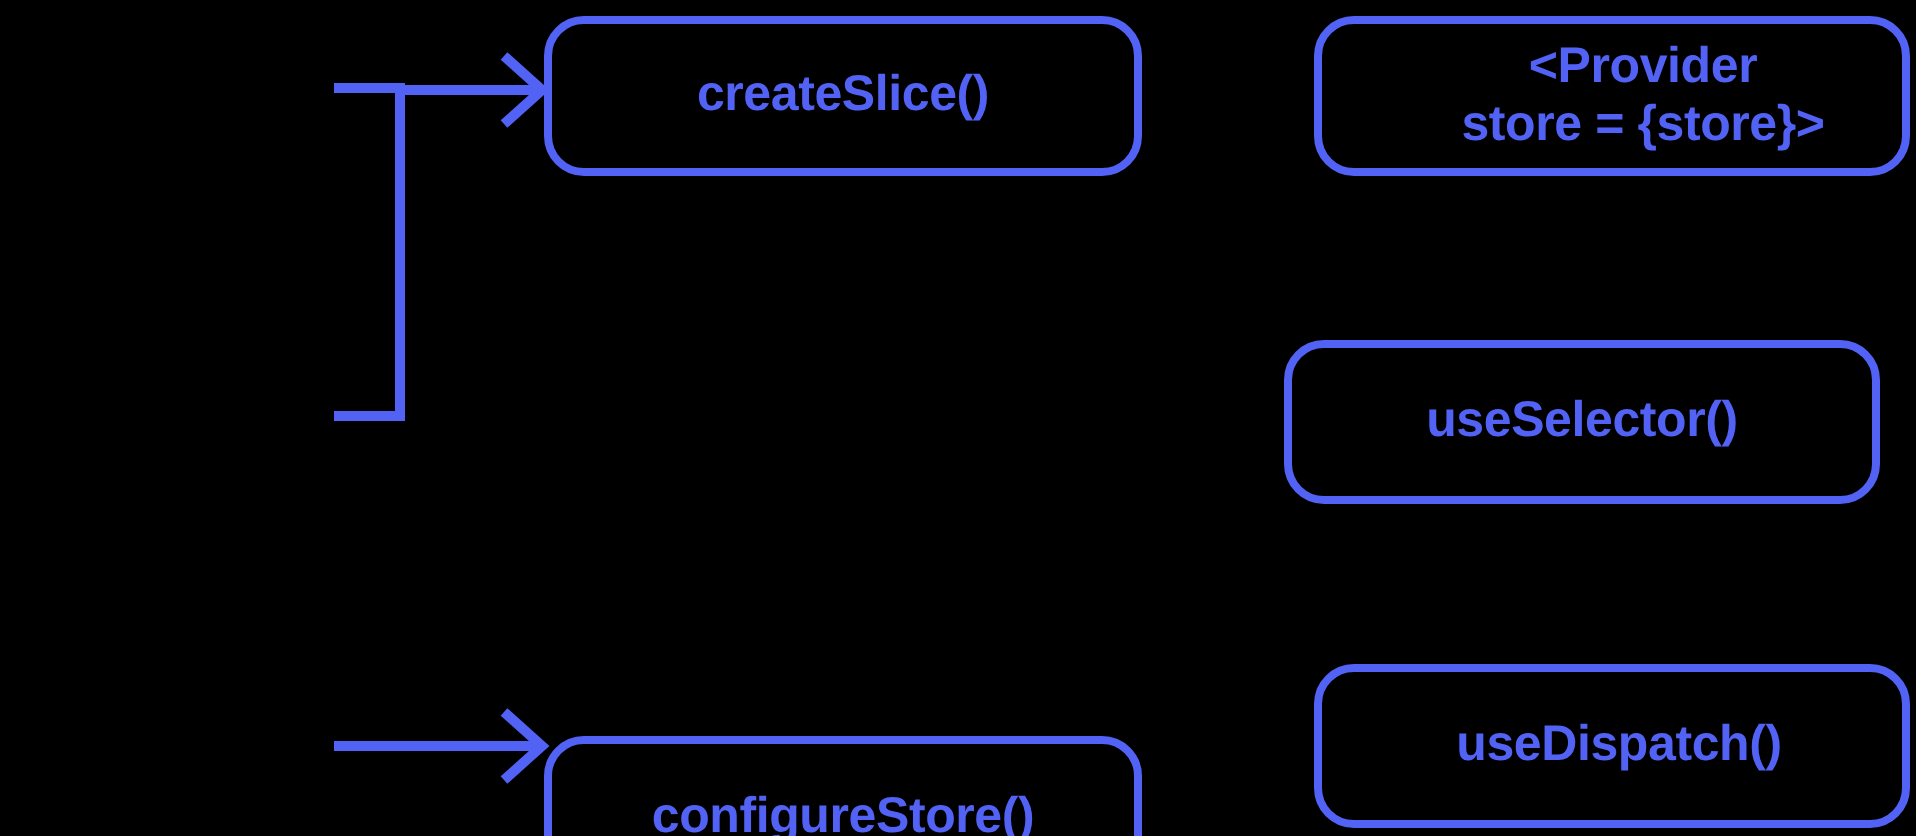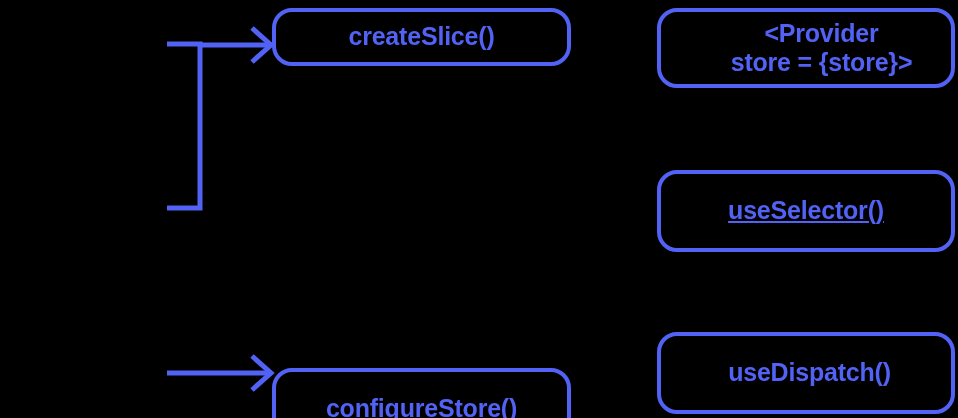--- a/index.html
+++ b/index.html
@@ -59,30 +59,30 @@
       <line x1="200" y1="45" x2="271" y2="45" stroke="#5262f5" stroke-width="5"></line>
       <path d="M252 28 L271 45 L252 62" fill="none" stroke="#5262f5" stroke-width="5" stroke-linecap="butt" stroke-linejoin="miter"></path>
     </g>
 
     <g>
       <line x1="167" y1="373" x2="271" y2="373" stroke="#5262f5" stroke-width="5"></line>
       <path d="M252 356 L271 373 L252 390" fill="none" stroke="#5262f5" stroke-width="5" stroke-linecap="butt" stroke-linejoin="miter"></path>
     </g>
   </svg>
 
-  <div class="node" id="node-create-slice" style="left: 272px; top: 8px; width: 299px; height: 58px; justify-content: center;">
+  <div class="node" id="node-create-slice" style="left: 272px; top: 8px; width: 299px; height: 80px; justify-content: center;">
     <span class="node-label">createSlice()</span>
   </div>
 
   <div class="node" id="node-provider" style="left: 657px; top: 8px; width: 298px; height: 80px; padding-left: 39px;">
     <span class="node-label">&lt;Provider
 store = {store}&gt;</span>
   </div>
 
-  <div class="node" id="node-use-selector" style="left: 657px; top: 170px; width: 298px; height: 82px; text-decoration: underline;">
+  <div class="node" id="node-use-selector" style="left: 642px; top: 170px; width: 298px; height: 82px;">
     <span class="node-label">useSelector()</span>
   </div>
 
   <div class="node" id="node-configure-store" style="left: 272px; top: 332px; width: 299px; height: 82px; margin-top: 36px;">
     <span class="node-label">configureStore()</span>
   </div>
 
   <div class="node" id="node-use-dispatch" style="left: 657px; top: 332px; width: 298px; height: 82px; padding-left: 15px;">
     <span class="node-label">useDispatch()</span>
   </div>

